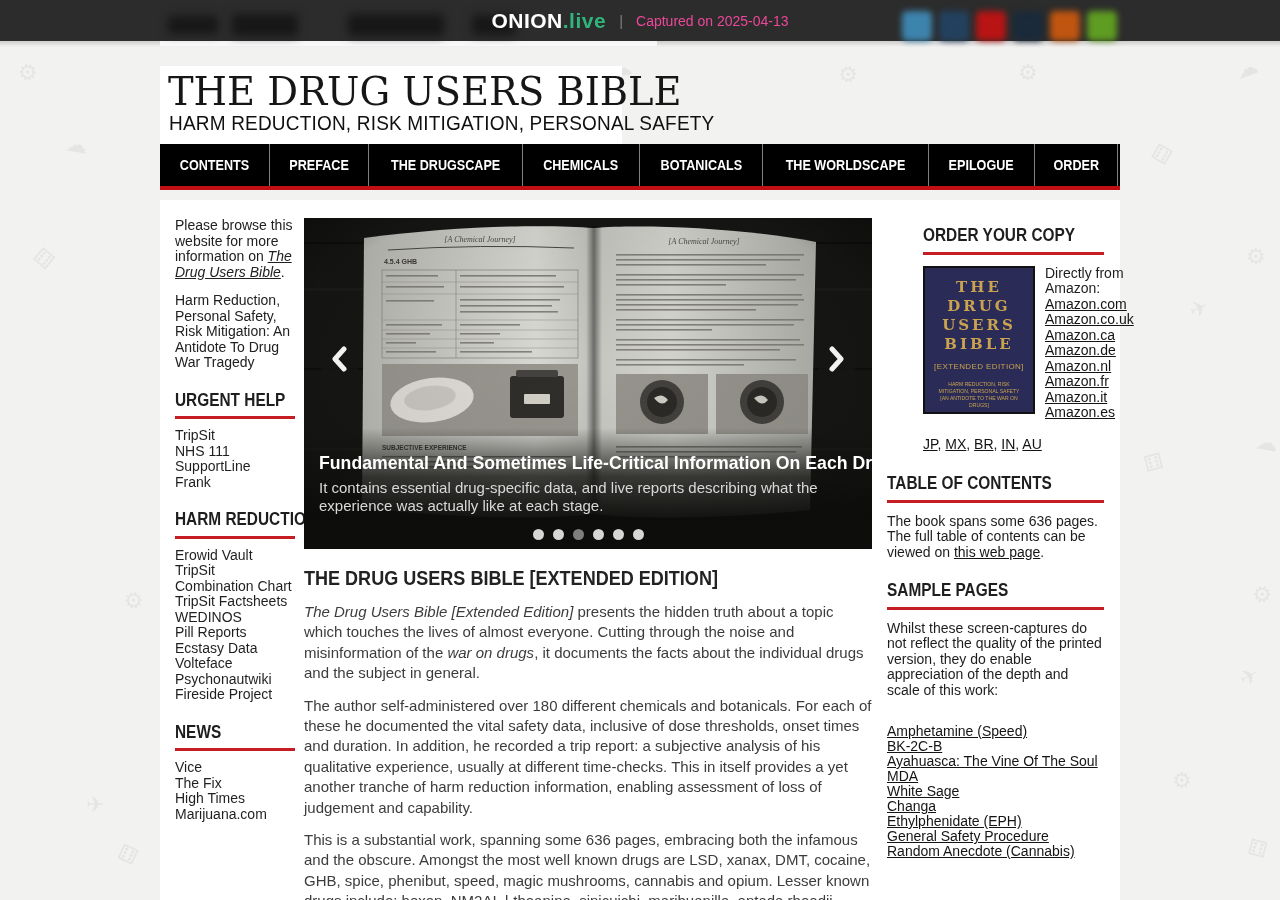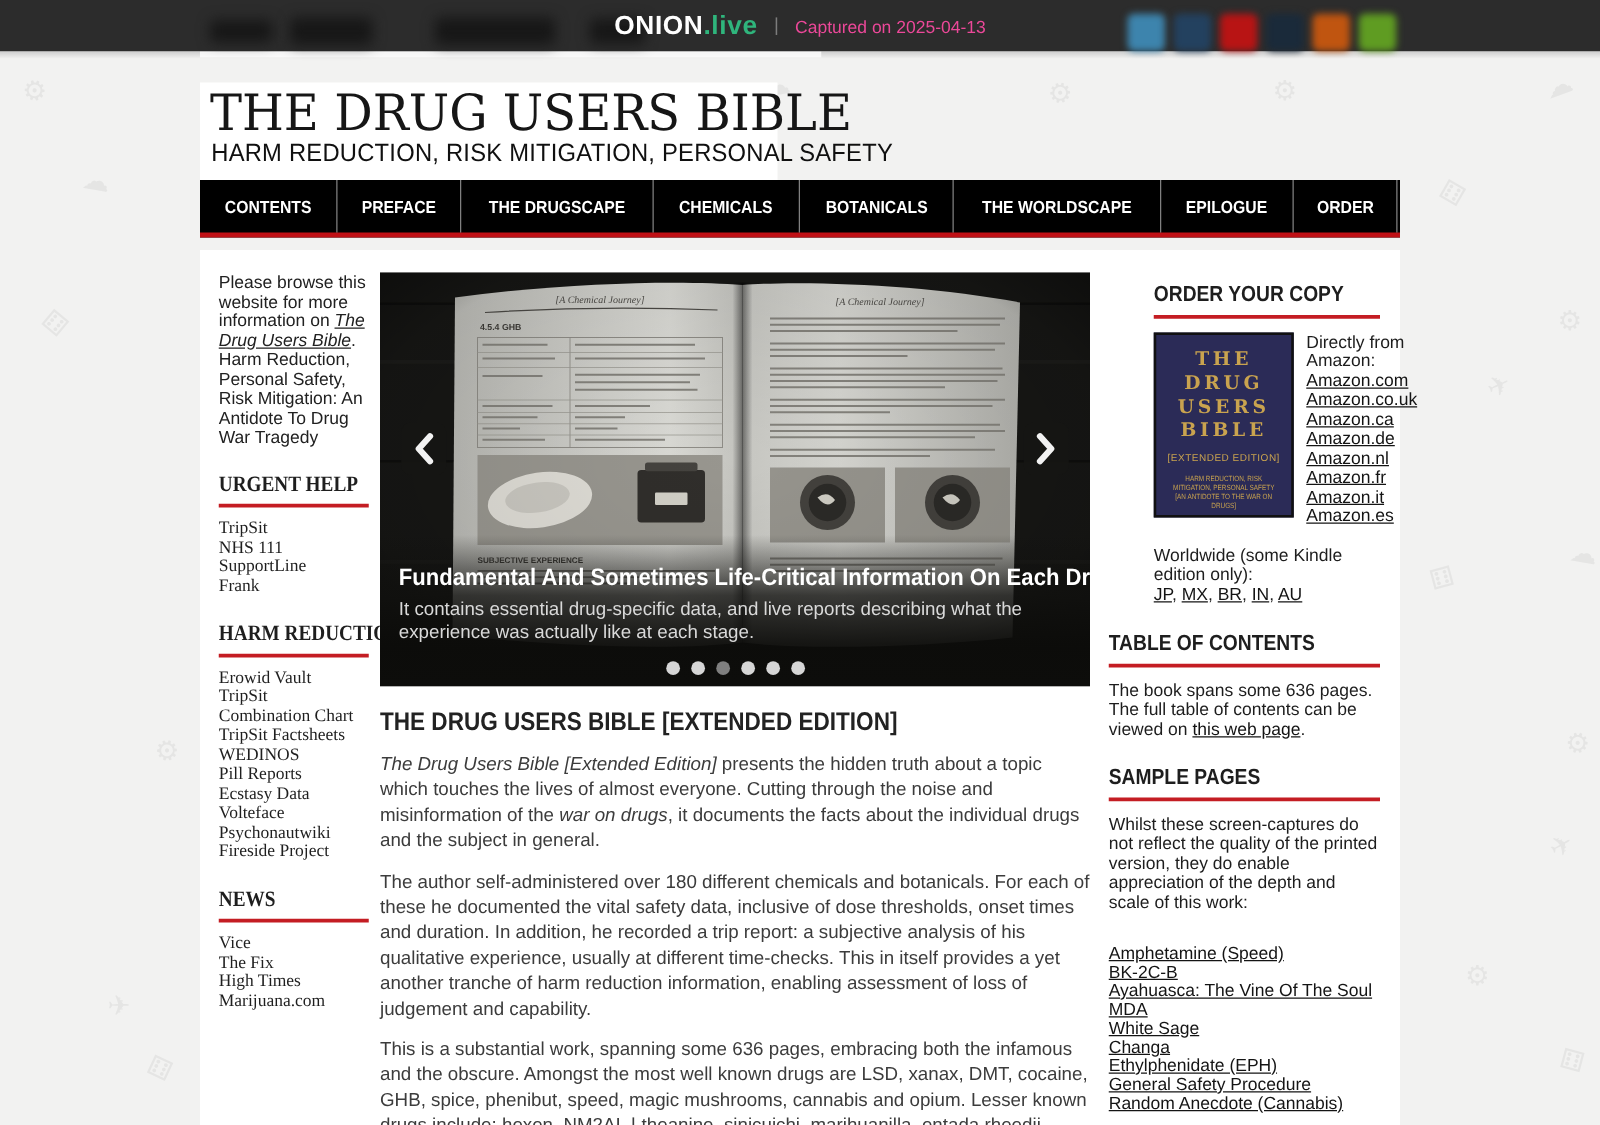--- a/index.html
+++ b/index.html
@@ -44,22 +44,22 @@
   .col-mid { width:568px; flex:none; }
   .col-right { width:217px; flex:none; margin-left:15px; font-size:14px; line-height:15.5px; color:#1d1d1d; }
 
   .cx { display:inline-block; transform:scaleX(.88); transform-origin:0 50%; white-space:nowrap; }
   .shead { font-size:17.5px; font-weight:bold; color:#1e1e1e; }
   .srule { height:3px; background:#c41d23; margin-top:8px; border:0; }
   .linklist { margin-top:9px; }
   .linklist a { display:block; color:#1f1f1f; text-decoration:none; cursor:pointer; }
   .plain-ul a, a.ulink { color:#141414; text-decoration:underline; }
   .introlink { color:#212121; font-style:italic; text-decoration:underline; }
-  .mission { }
-  .sb-gap { margin-top:22px;font-family:Liberation Serif, serif; }
+  .mission { margin-top:13px; }
+  .sb-gap { margin-top:22px; }
 
   
   .carousel { position:relative; width:568px; height:331px; background:#121210; overflow:hidden; }
   .carousel svg { display:block; }
   .cap { position:absolute; left:0; right:0; bottom:0; height:121px; background:linear-gradient(180deg, rgba(16,16,14,0) 0%, rgba(16,16,14,.78) 40%, rgba(12,12,10,.95) 72%, #0d0d0b 100%); }
   .cap-title { margin:24px 0 0 15px; font-size:19px; font-weight:bold; color:#fff; }
   .cap-title .cx { transform:scaleX(.93); }
   .cap-sub { margin:5px 15px 0 15px; font-size:15px; color:#d9d9d9; line-height:17.5px; max-width:543px; }
   .dots { position:absolute; left:0; right:0; bottom:9px; display:flex; justify-content:center; gap:9px; }
   .dot { width:11px; height:11px; border-radius:50%; background:#d6d6d6; cursor:pointer; }
@@ -371,21 +371,20 @@
             <a class="ulink">Amazon.co.uk</a>
             <a class="ulink">Amazon.ca</a>
             <a class="ulink">Amazon.de</a>
             <a class="ulink">Amazon.nl</a>
             <a class="ulink">Amazon.fr</a>
             <a class="ulink">Amazon.it</a>
             <a class="ulink">Amazon.es</a>
           </div>
         </div>
         <div class="ww">
-          <div>Worldwide (some Kindle edition only):</div>
           <div>
             <a class="ulink">JP</a><span>, </span><a class="ulink">MX</a><span>, </span><a class="ulink">BR</a><span>, </span><a class="ulink">IN</a><span>, </span><a class="ulink">AU</a>
           </div>
         </div>
       </div>
 
       <div style="margin-top:24px">
         <div class="shead"><span class="cx">TABLE OF CONTENTS</span></div>
         <div class="srule"></div>
         <div class="toc-text"><span>The book spans some 636 pages. The full table of contents can be viewed on </span><a class="ulink">this web page</a><span>.</span></div>

